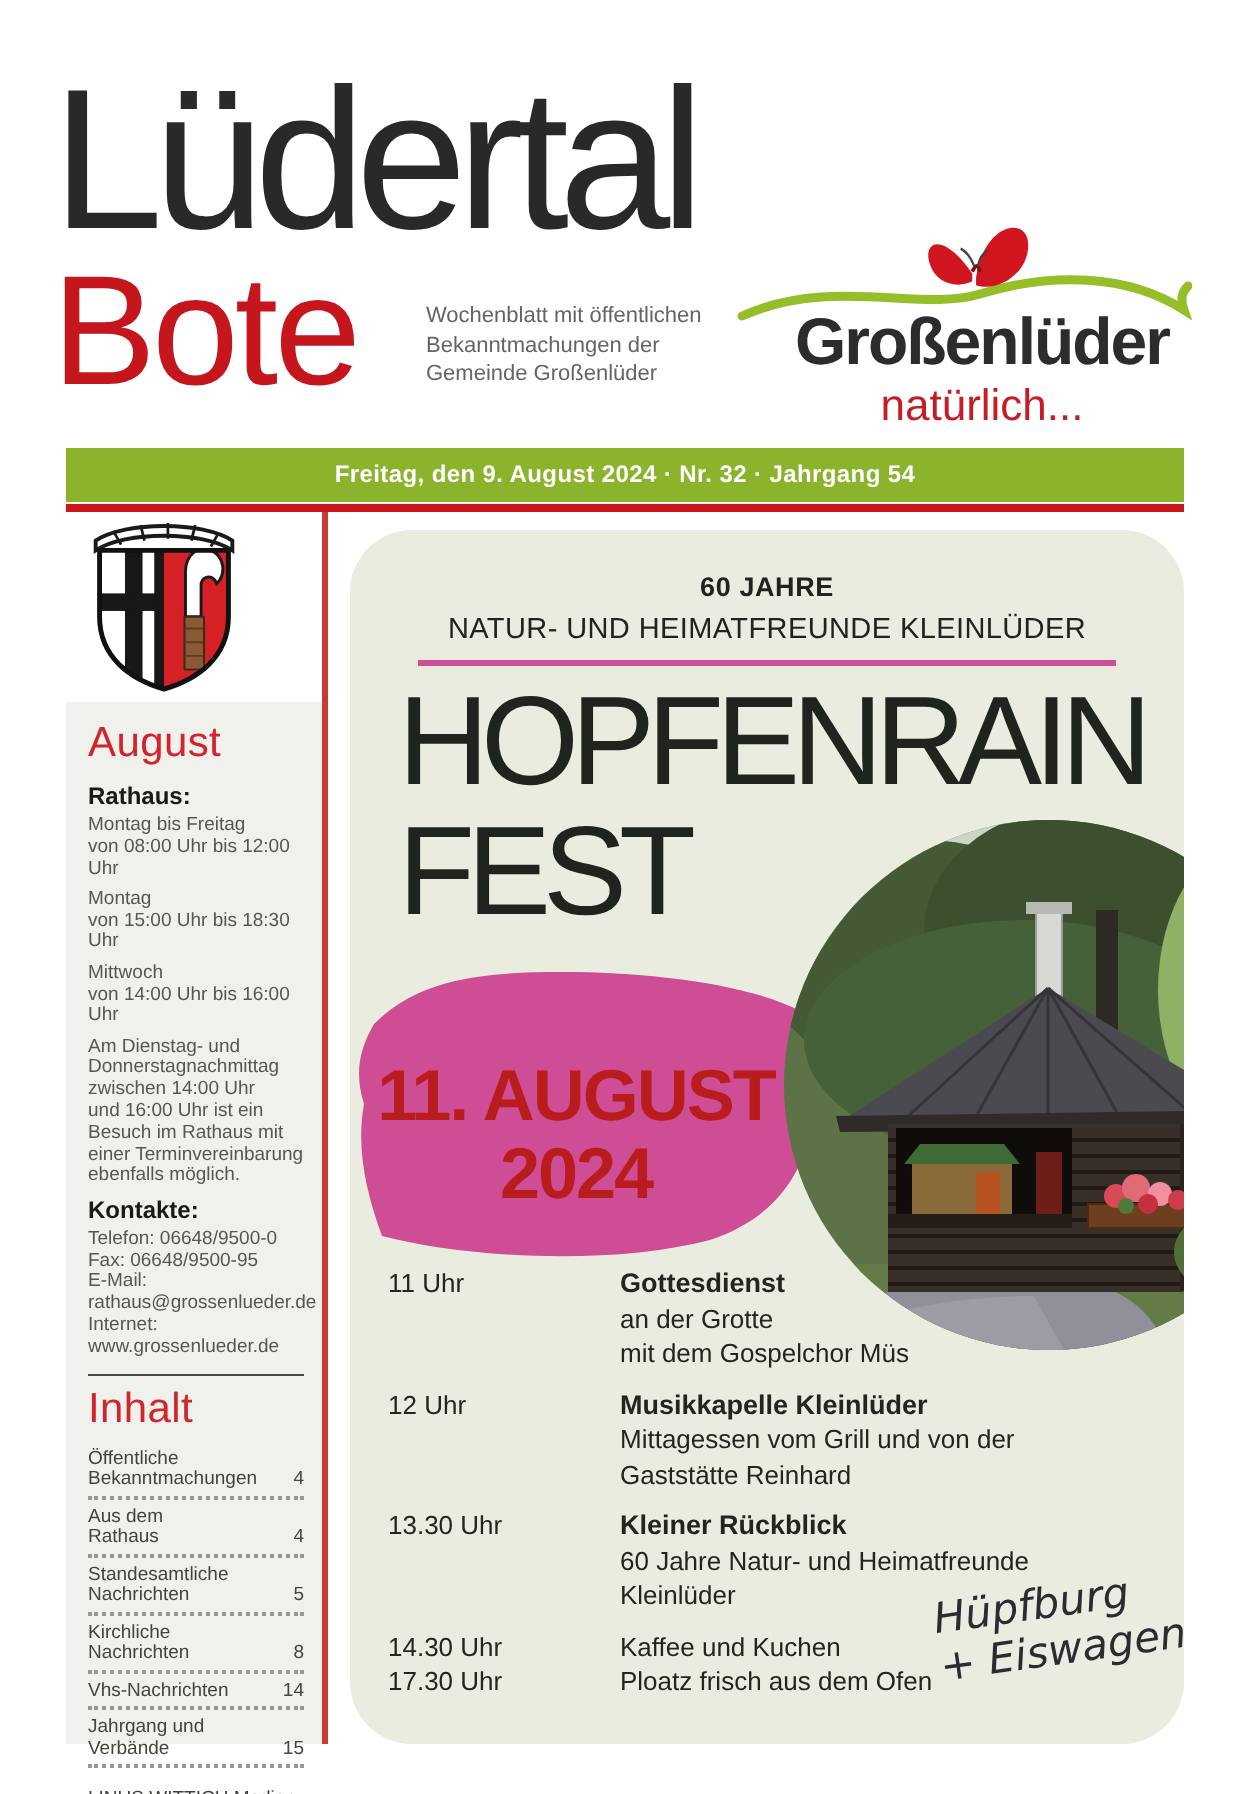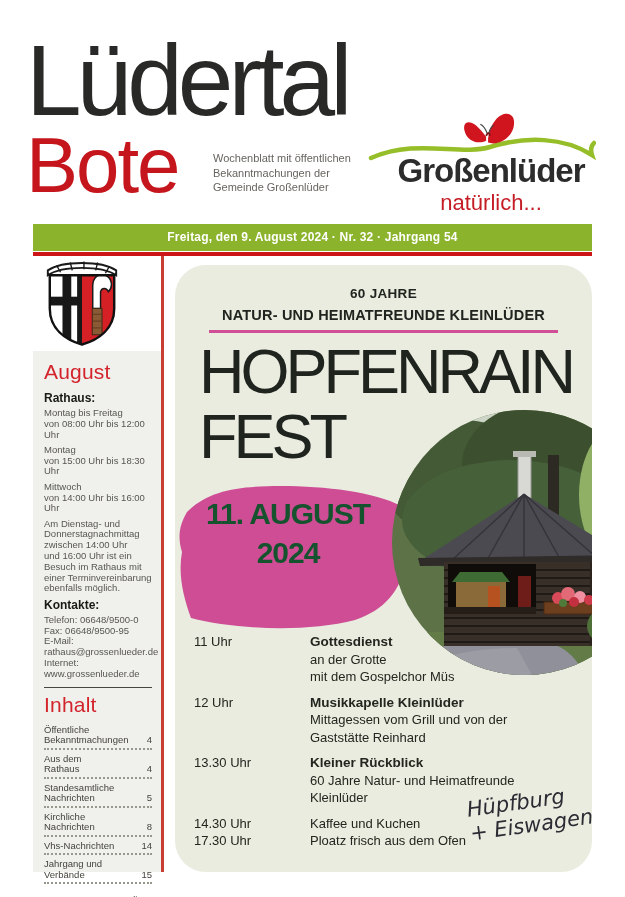--- a/index.html
+++ b/index.html
@@ -41,29 +41,29 @@
   .toc-item{padding-bottom:2px;border-bottom:2px dotted #98978e;margin-bottom:4px;}
   .toc-row{display:flex;justify-content:space-between;}
   .side-footer{margin-top:10px;font-size:9.5px;line-height:11px;color:#403f38;white-space:pre-line;}
 
   
   .poster{position:absolute;left:175px;top:265px;width:417px;height:607px;
     background:#e9ecdf;overflow:hidden;border-radius:31px;}
   .poster-sub1{position:absolute;left:0;top:21px;width:100%;text-align:center;
     font-size:13.5px;font-weight:bold;color:#20241f;letter-spacing:.3px;}
   .poster-sub2{position:absolute;left:0;top:42px;width:100%;text-align:center;
-    font-size:14.5px;font-weight:bold;color:#20241f;letter-spacing:.2px;}
+    font-size:14.5px;font-weight:normal;color:#20241f;letter-spacing:.2px;}
   .pink-rule{position:absolute;left:34px;top:65px;width:349px;height:3px;background:#cf5097;}
   .poster-title{position:absolute;left:24px;top:74px;font-size:63px;line-height:65px;
     letter-spacing:-4px;color:#20241f;font-weight:400;white-space:pre-line;z-index:3;}
   .brush{position:absolute;left:0;top:213px;width:238px;height:158px;z-index:1;}
   .photo-circle{position:absolute;left:217px;top:145px;width:265px;height:265px;
     border-radius:50%;overflow:hidden;z-index:2;}
-  .poster-date{position:absolute;left:6px;top:229px;width:214px;text-align:center;
-    color:#14532d;font-size:30px;line-height:39px;font-weight:bold;letter-spacing:-1px;
+  .poster-date{position:absolute;left:6px;top:263px;width:214px;text-align:center;
+    color:#b91c1c;font-size:36px;line-height:39px;font-weight:bold;letter-spacing:-1px;
     white-space:pre-line;z-index:3;}
   .schedule{position:absolute;left:19px;top:368px;width:385px;z-index:3;color:#23261f;}
   .sched-row{display:flex;gap:47px;}
   .sched-row.gap{margin-bottom:8px;}
   .sched-time{flex:0 0 69px;font-size:13px;line-height:17.5px;}
   .sched-body{flex:1;}
   .sched-title{font-size:13.5px;line-height:17.5px;font-weight:bold;}
   .sched-details{font-size:13px;line-height:17.5px;white-space:pre-line;}
   .hand-note{position:absolute;left:293px;top:524px;font-size:21px;line-height:24px;
     font-style:italic;color:#2b2b33;transform:rotate(-8deg);white-space:pre-line;z-index:4;

